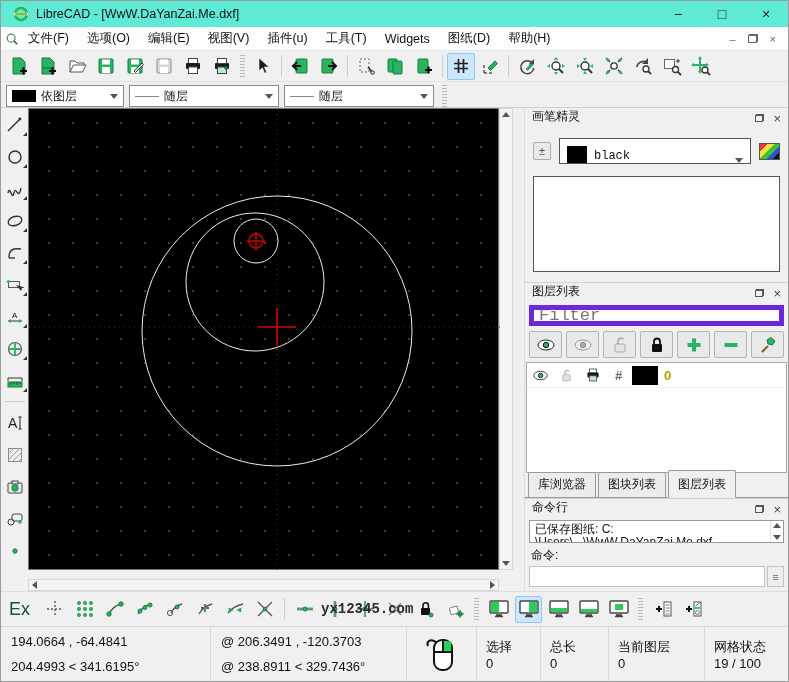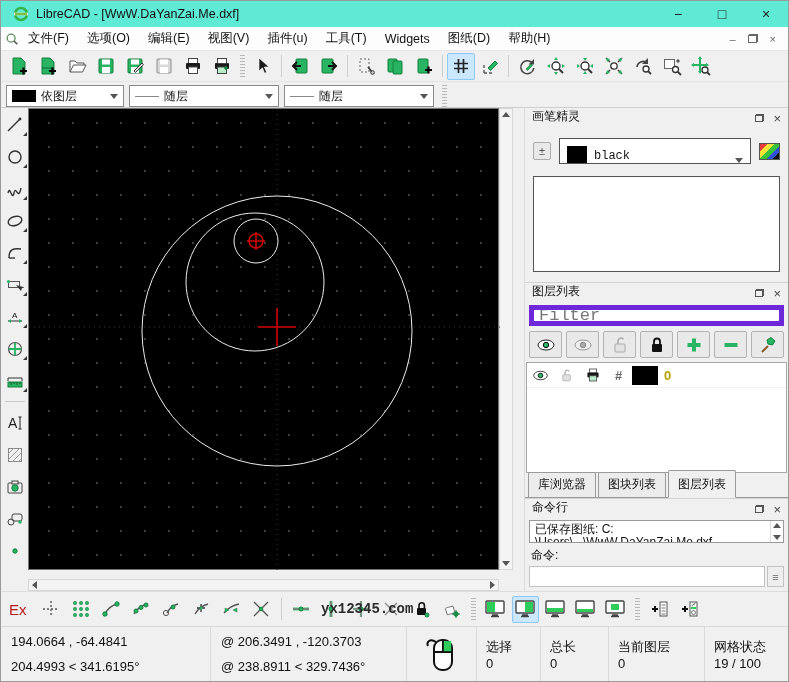--- a/index.html
+++ b/index.html
@@ -94,21 +94,21 @@
   .dock-cmd{flex:0 0 auto;border-top:1px solid #d2d2d2;padding-bottom:4px}
   .cmd-history{margin:1px 4px;background:#fff;border:1px solid #999;height:23px;overflow:hidden;position:relative;padding:2px 16px 0 5px;font-size:12px;line-height:13px;white-space:nowrap}
   .cmd-scroll{position:absolute;right:0;top:0;bottom:0;width:13px;border-left:1px solid #e0e0e0;display:flex;flex-direction:column;justify-content:space-between;align-items:center;padding:2px 0;background:#fff}
   .cmd-label{padding:3px 6px 2px;font-size:12px}
   .cmd-inputrow{display:flex;margin:0 4px;gap:2px}
   .cmd-input{flex:1;height:21px;border:1px solid #c2c2c2;background:#fff;padding:0 5px;font-size:12px}
   .cmd-menu{width:17px;height:21px;border:1px solid #c2c2c2;background:#eee;display:flex;align-items:center;justify-content:center;font-size:11px;color:#666}
 
   
   .snapbar{height:35px;display:flex;align-items:center;padding:0 8px;gap:3px;border-top:1px solid #ddd;position:relative;flex:0 0 auto}
-  .ex{font-size:15px;color:#b91c1c;margin-right:8px}
+  .ex{font-size:18px;color:#14532d;margin-right:8px}
   .snapbtn{width:27px;height:27px;display:flex;align-items:center;justify-content:center;border:1px solid transparent;border-radius:2px}
   .snapbtn.active{background:#cce8ff;border:1px solid #8ec9f5}
   .watermark{position:absolute;left:320px;top:9px;font-size:14px;font-weight:bold;color:#2b2b2b;font-family:"Liberation Mono","DejaVu Sans Mono",monospace;pointer-events:none}
 
   
   .statusbar{height:55px;display:flex;background:#f0f0f0;border-top:1px solid #d8d8d8;font-size:13px;flex:0 0 auto}
   .szone{padding:7px 10px;display:flex;flex-direction:column;justify-content:space-between;border-right:1px solid #dadada}
   .zone-abs{width:210px}
   .zone-rel{width:196px}
   .zone-mouse{width:70px;align-items:center;justify-content:center}

